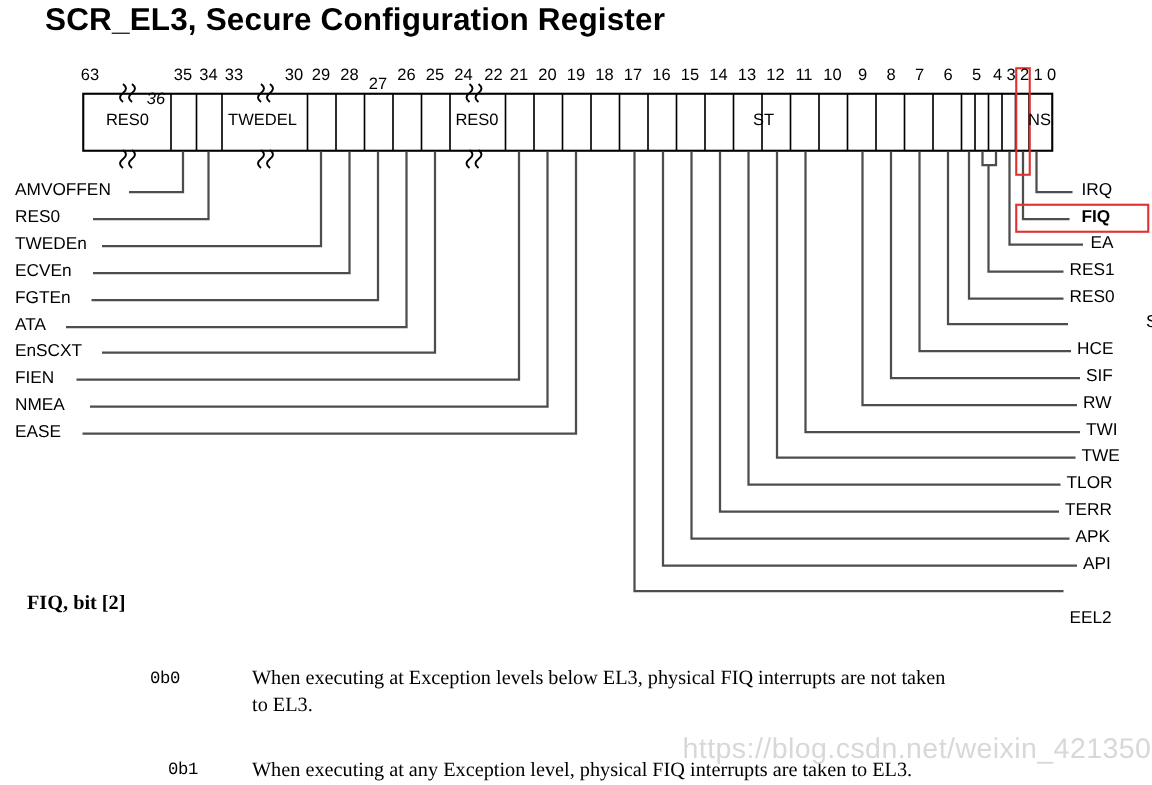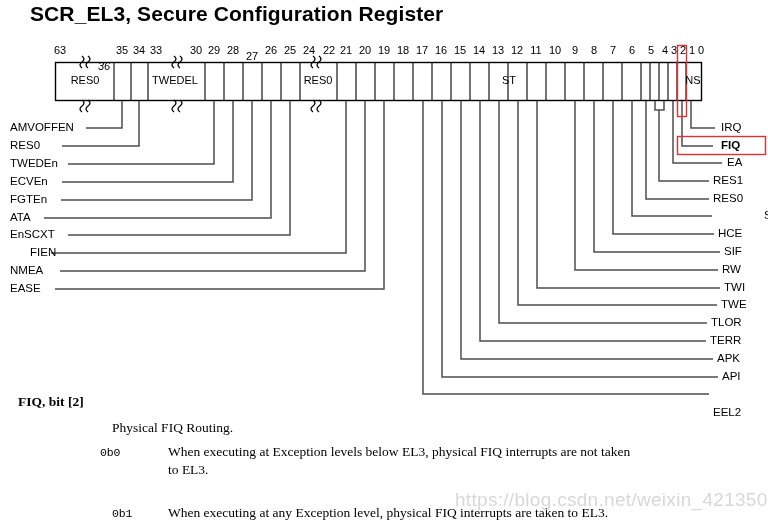--- a/index.html
+++ b/index.html
@@ -252,21 +252,21 @@
   </div>
 
   <div>
     <div class="lbl-left" style="left:10px;top:121px;">AMVOFFEN</div>
     <div class="lbl-left" style="left:10px;top:139px;">RES0</div>
     <div class="lbl-left" style="left:10px;top:157px;">TWEDEn</div>
     <div class="lbl-left" style="left:10px;top:175px;">ECVEn</div>
     <div class="lbl-left" style="left:10px;top:193px;">FGTEn</div>
     <div class="lbl-left" style="left:10px;top:211px;">ATA</div>
     <div class="lbl-left" style="left:10px;top:228px;">EnSCXT</div>
-    <div class="lbl-left" style="left:10px;top:246px;margin-left:20px;">FIEN</div>
+    <div class="lbl-left" style="left:10px;top:246px;">FIEN</div>
     <div class="lbl-left" style="left:10px;top:264px;">NMEA</div>
     <div class="lbl-left" style="left:10px;top:282px;">EASE</div>
   </div>
 
   <div>
     <div class="lbl-right" style="left:721px;top:121px;">IRQ</div>
     <div class="lbl-right" style="left:721px;top:139px;font-weight:bold;">FIQ</div>
     <div class="lbl-right" style="left:727px;top:156px;">EA</div>
     <div class="lbl-right" style="left:713px;top:174px;">RES1</div>
     <div class="lbl-right" style="left:713px;top:192px;">RES0</div>
@@ -280,21 +280,20 @@
     <div class="lbl-right" style="left:710px;top:334px;">TERR</div>
     <div class="lbl-right" style="left:717px;top:352px;">APK</div>
     <div class="lbl-right" style="left:722px;top:370px;">API</div>
     <div class="lbl-right" style="left:713px;top:406px;">EEL2</div>
   </div>
 
   <div id="desc">
 
     <div id="desc-title">FIQ, bit [2]</div>
 
-    <div class="desc-intro">Physical FIQ Routing.</div>
 
     <div class="valcode" style="left:100px;top:54px;">0b0</div>
     <div class="valtext" style="left:168px;top:52px;">When executing at Exception levels below EL3, physical FIQ interrupts are not taken</div>
     <div class="valtext" style="left:168px;top:70px;">to EL3.</div>
 
     <div class="valcode" style="left:112px;top:115px;">0b1</div>
     <div class="valtext" style="left:168px;top:113px;">When executing at any Exception level, physical FIQ interrupts are taken to EL3.</div>
 
   </div>
 

